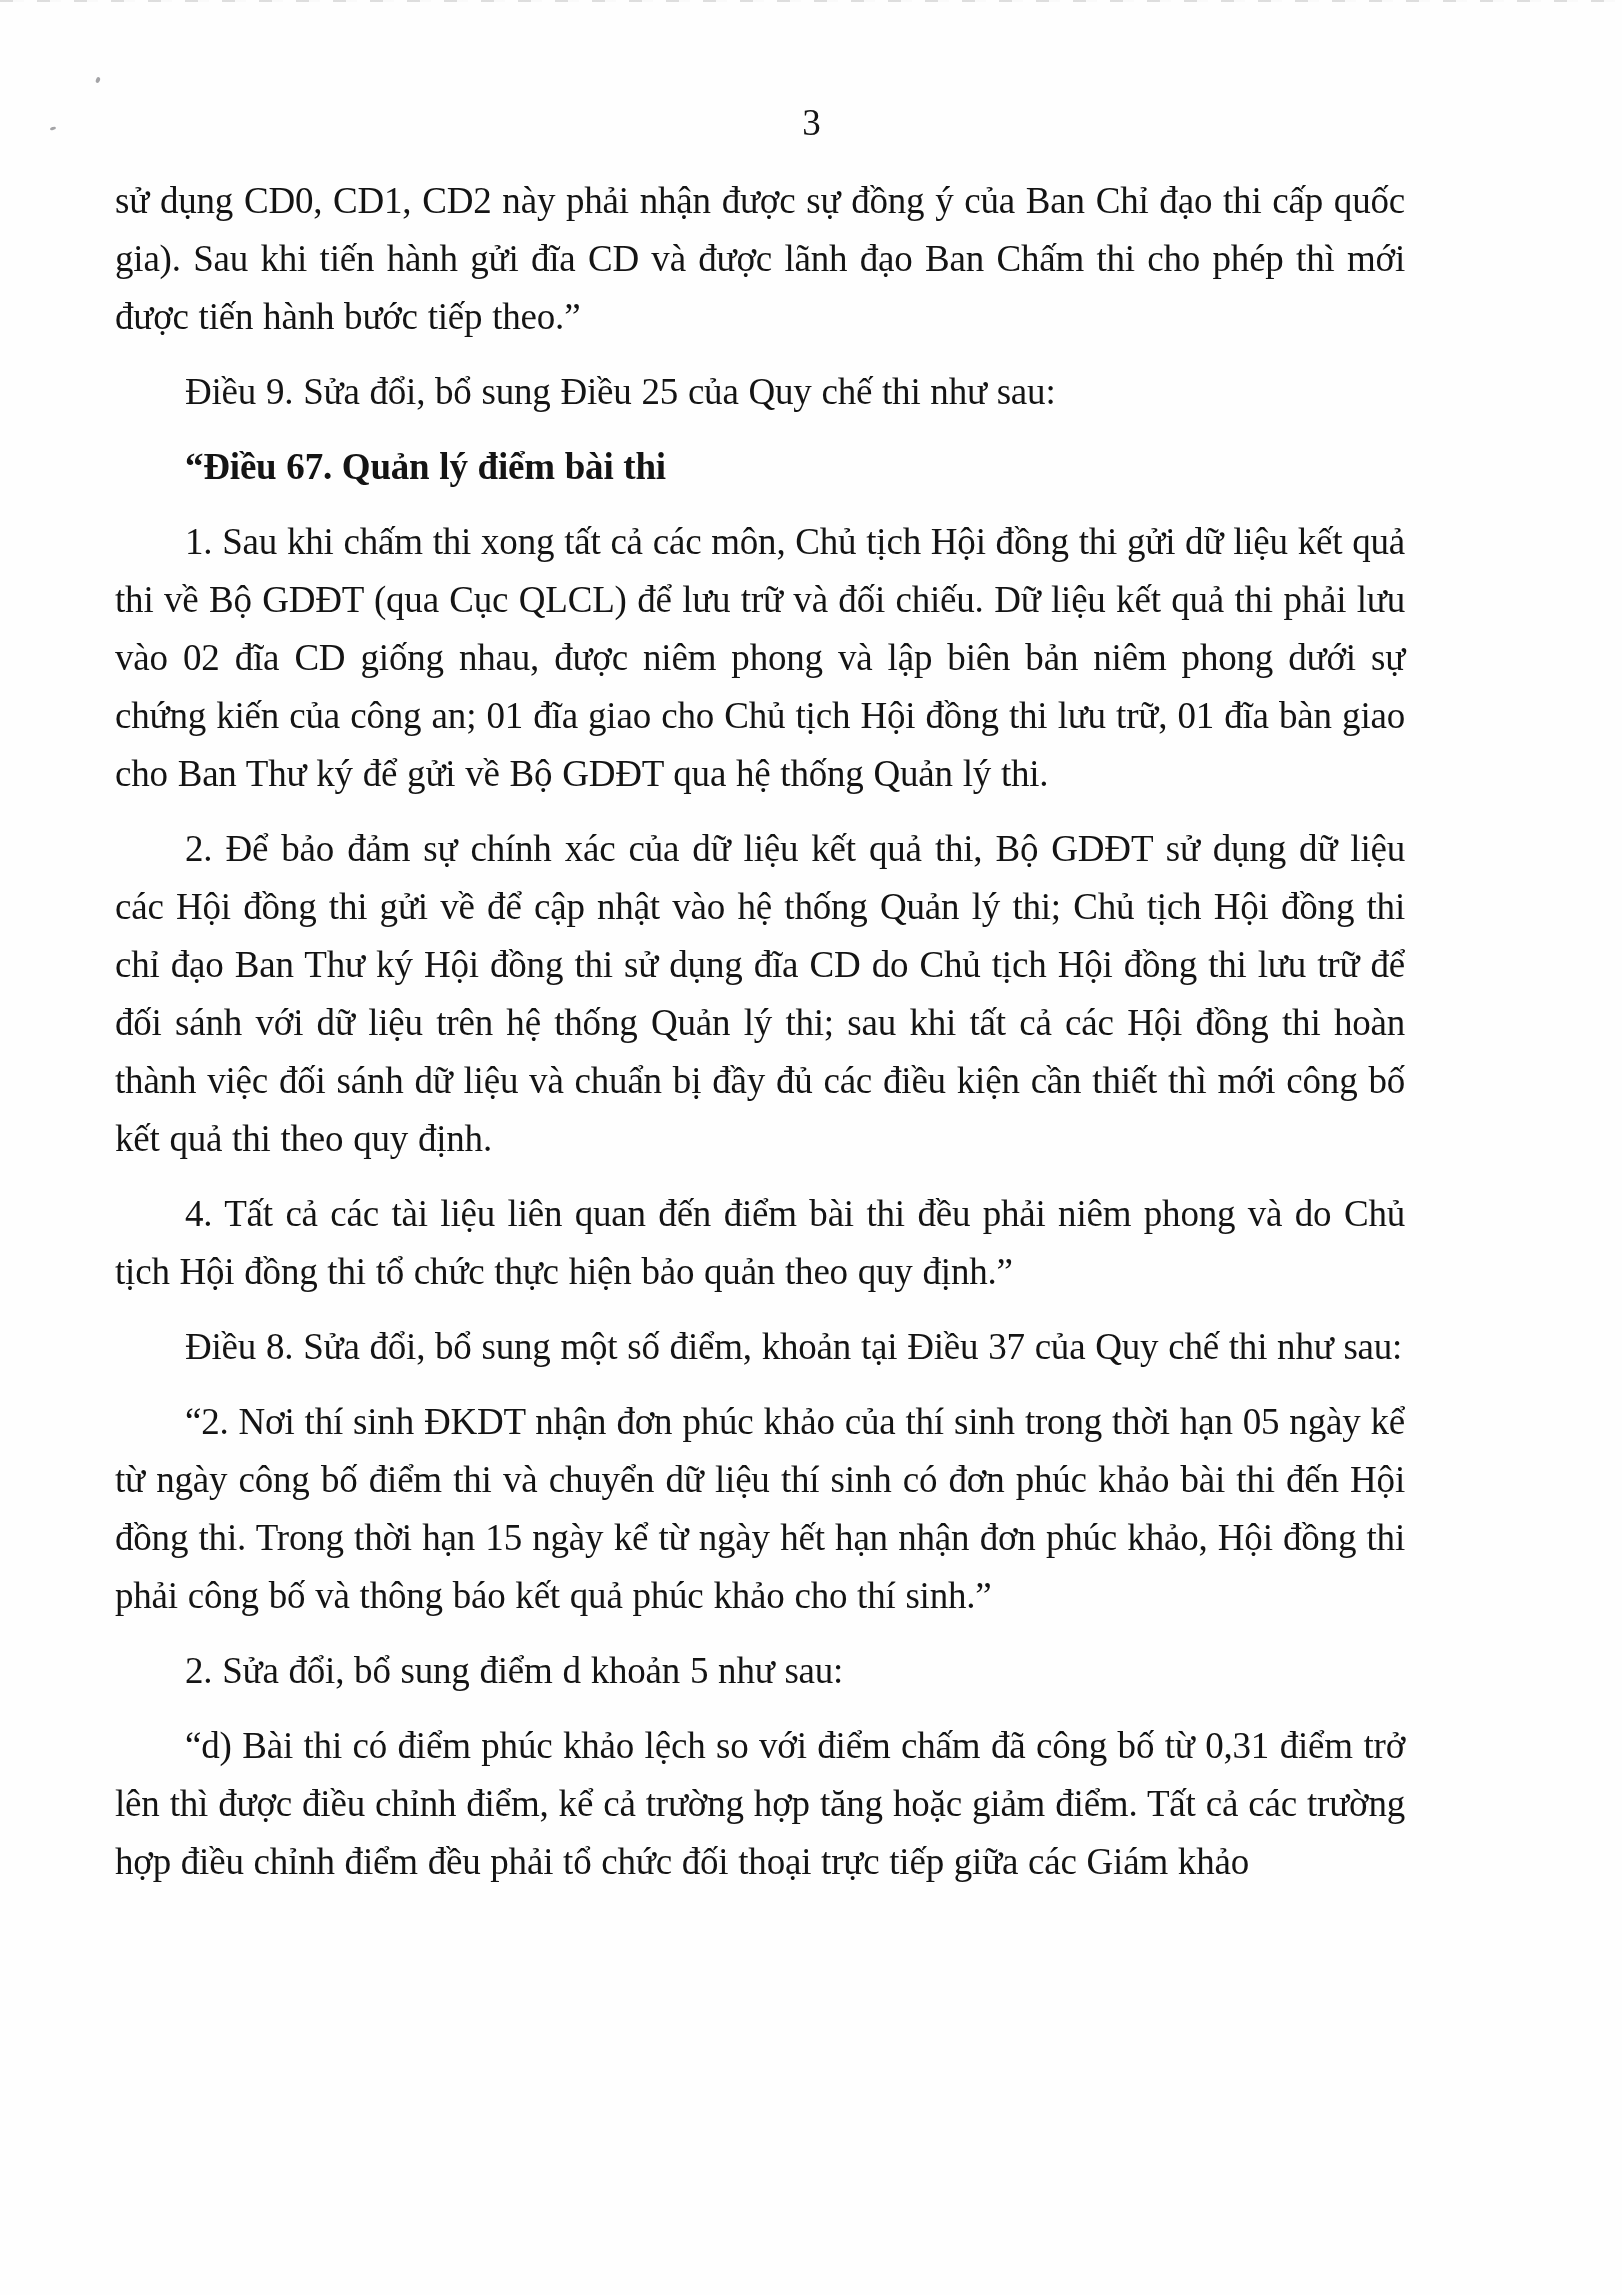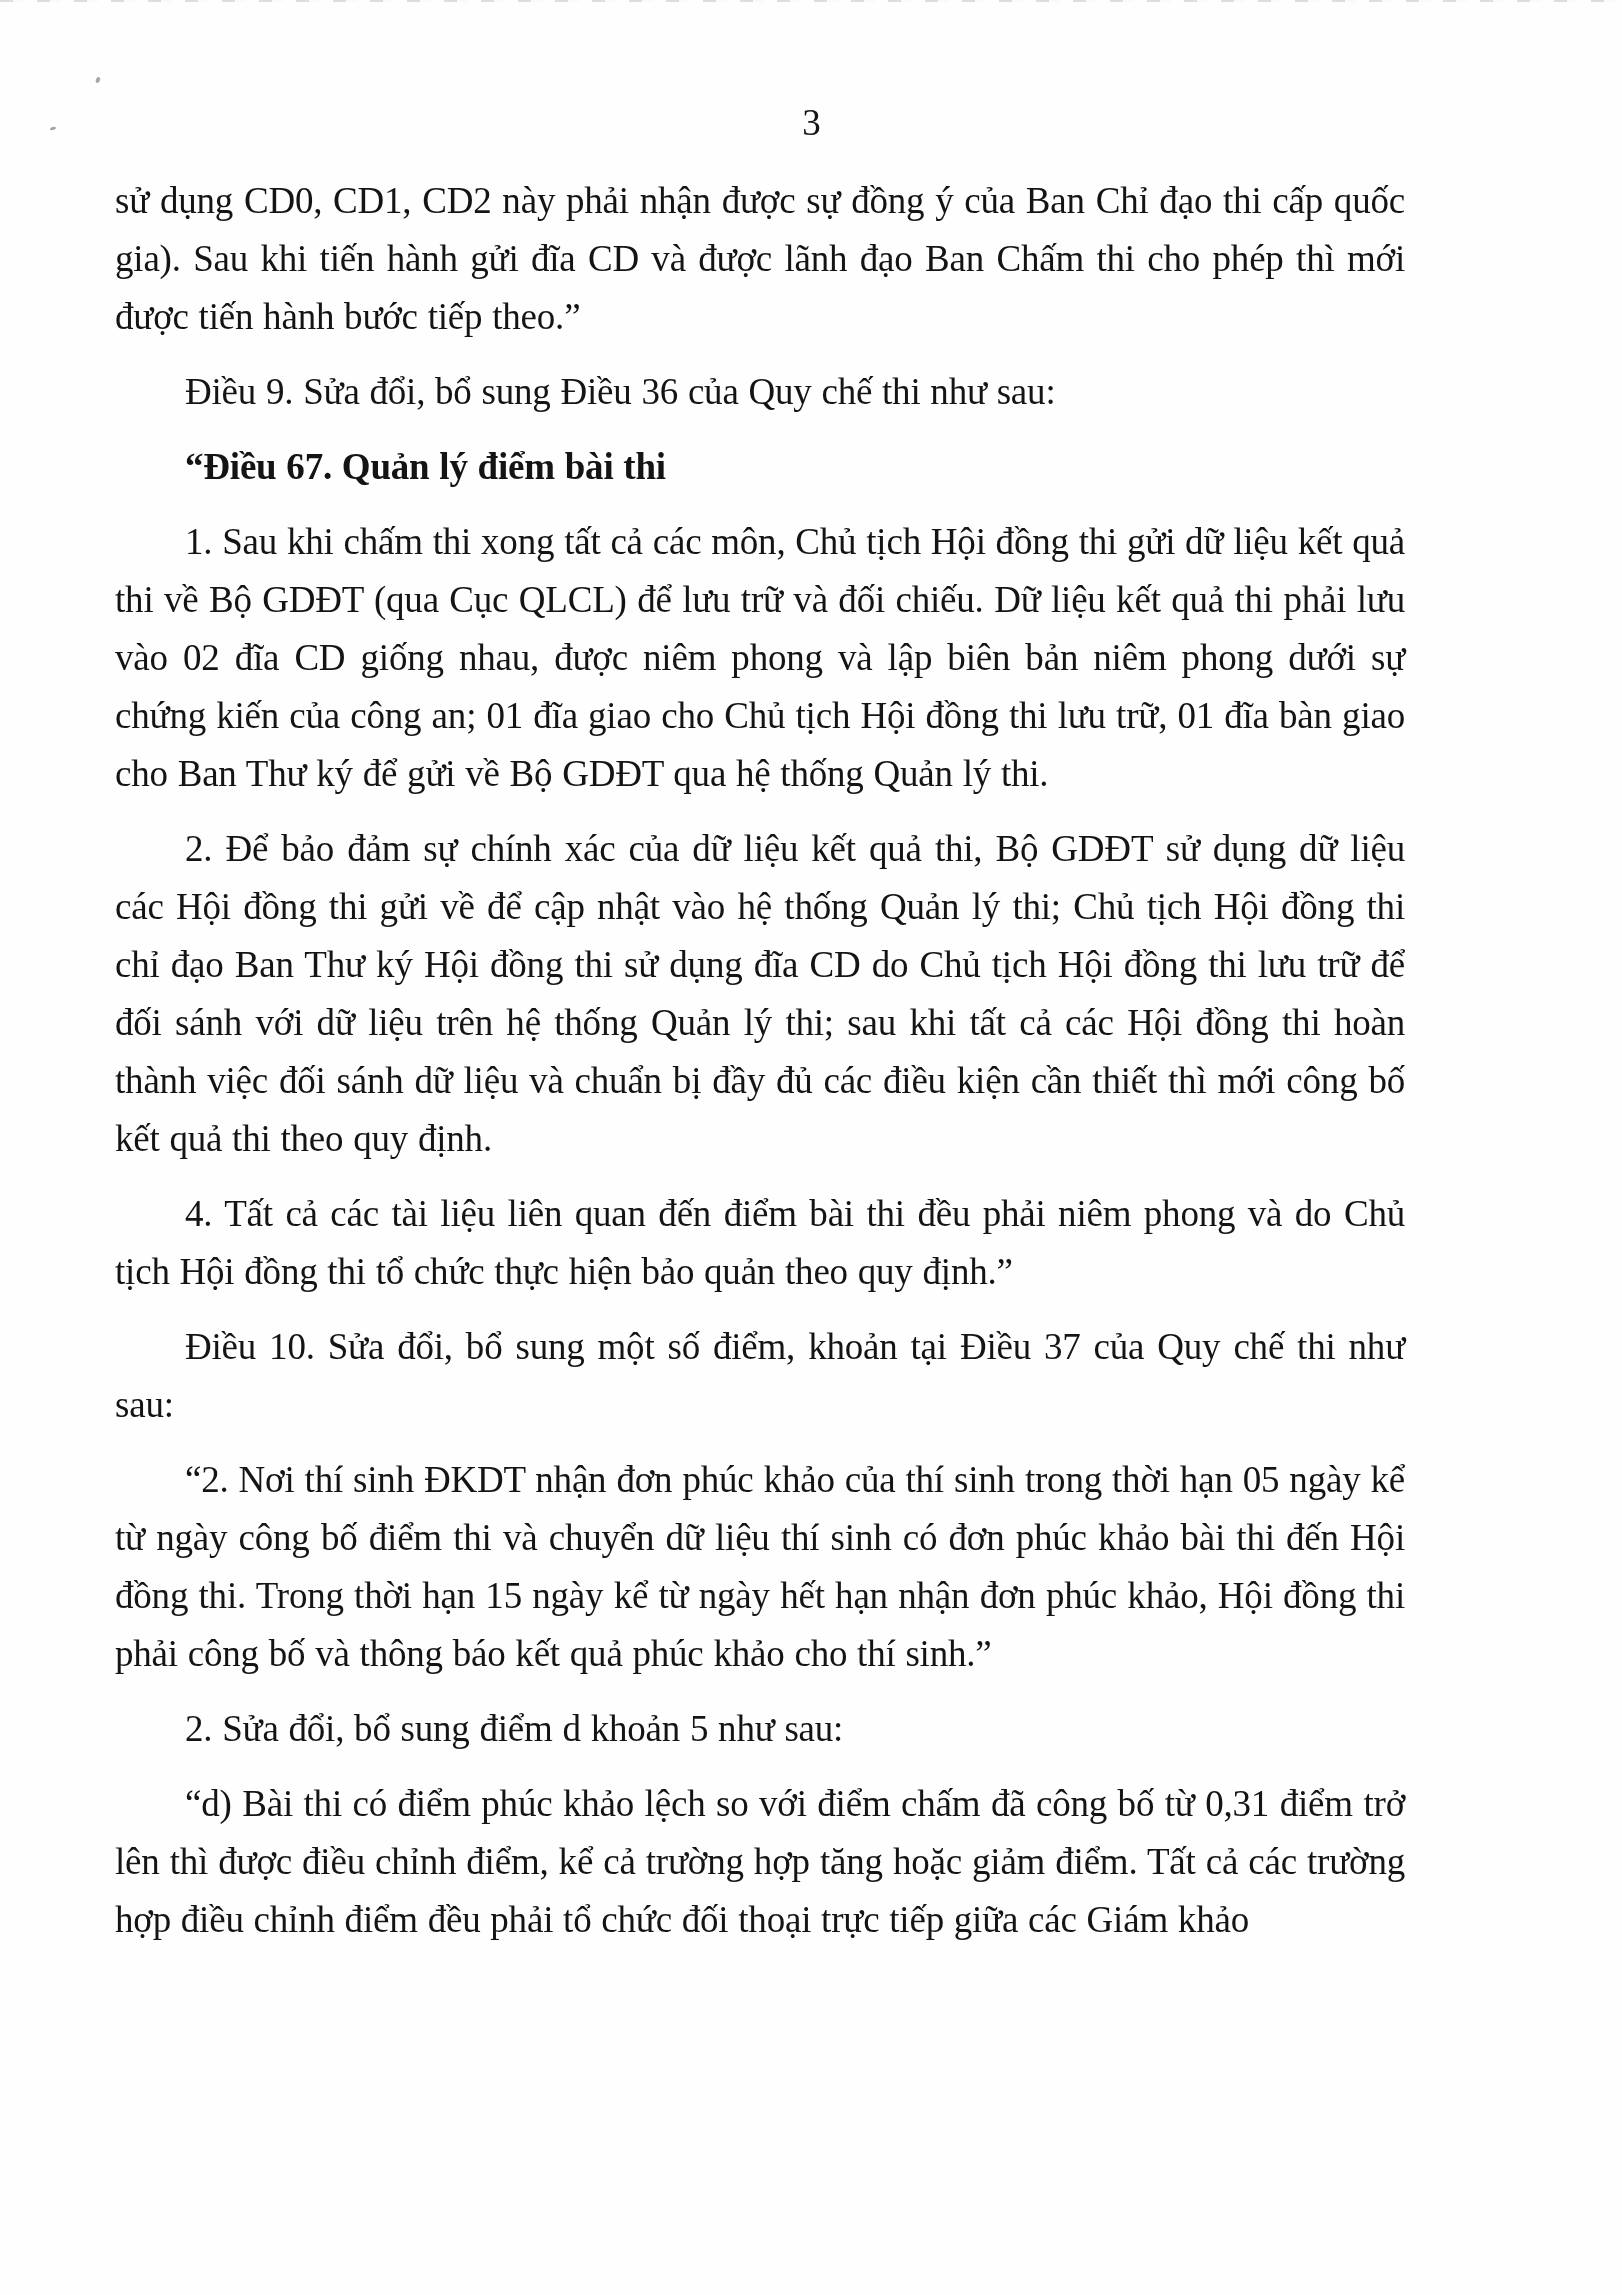--- a/index.html
+++ b/index.html
@@ -67,32 +67,32 @@
   <div class="scan-edge"></div>
   <div class="speck s1"></div>
   <div class="speck s2"></div>
 
   <div class="pagenum">3</div>
 
   <div class="content">
 
     <p class="noindent">sử dụng CD0, CD1, CD2 này phải nhận được sự đồng ý của Ban Chỉ đạo thi cấp quốc gia). Sau khi tiến hành gửi đĩa CD và được lãnh đạo Ban Chấm thi cho phép thì mới được tiến hành bước tiếp theo.”</p>
 
-    <p><b class="lead">Điều 9.</b><span> Sửa đổi, bổ sung Điều 36 của Quy chế thi như sau:</span></p>
+    <p><b class="lead">Điều 9.</b><span> Sửa đổi, bổ sung Điều 25 của Quy chế thi như sau:</span></p>
 
     <p class="bold">“Điều 67. Quản lý điểm bài thi</p>
 
     <p>1. Sau khi chấm thi xong tất cả các môn, Chủ tịch Hội đồng thi gửi dữ liệu kết quả thi về Bộ GDĐT (qua Cục QLCL) để lưu trữ và đối chiếu. Dữ liệu kết quả thi phải lưu vào 02 đĩa CD giống nhau, được niêm phong và lập biên bản niêm phong dưới sự chứng kiến của công an; 01 đĩa giao cho Chủ tịch Hội đồng thi lưu trữ, 01 đĩa bàn giao cho Ban Thư ký để gửi về Bộ GDĐT qua hệ thống Quản lý thi.</p>
 
     <p>2. Để bảo đảm sự chính xác của dữ liệu kết quả thi, Bộ GDĐT sử dụng dữ liệu các Hội đồng thi gửi về để cập nhật vào hệ thống Quản lý thi; Chủ tịch Hội đồng thi chỉ đạo Ban Thư ký Hội đồng thi sử dụng đĩa CD do Chủ tịch Hội đồng thi lưu trữ để đối sánh với dữ liệu trên hệ thống Quản lý thi; sau khi tất cả các Hội đồng thi hoàn thành việc đối sánh dữ liệu và chuẩn bị đầy đủ các điều kiện cần thiết thì mới công bố kết quả thi theo quy định.</p>
 
 
     <p>4. Tất cả các tài liệu liên quan đến điểm bài thi đều phải niêm phong và do Chủ tịch Hội đồng thi tổ chức thực hiện bảo quản theo quy định.”</p>
 
-    <p><b class="lead">Điều 10.</b><span> Sửa đổi, bổ sung một số điểm, khoản tại Điều 37 của Quy chế thi như sau:</span></p>
+    <p><b class="lead">Điều 8.</b><span> Sửa đổi, bổ sung một số điểm, khoản tại Điều 37 của Quy chế thi như sau:</span></p>
 
 
     <p>“2. Nơi thí sinh ĐKDT nhận đơn phúc khảo của thí sinh trong thời hạn 05 ngày kể từ ngày công bố điểm thi và chuyển dữ liệu thí sinh có đơn phúc khảo bài thi đến Hội đồng thi. Trong thời hạn 15 ngày kể từ ngày hết hạn nhận đơn phúc khảo, Hội đồng thi phải công bố và thông báo kết quả phúc khảo cho thí sinh.”</p>
 
     <p>2. Sửa đổi, bổ sung điểm d khoản 5 như sau:</p>
 
     <p>“d) Bài thi có điểm phúc khảo lệch so với điểm chấm đã công bố từ 0,31 điểm trở lên thì được điều chỉnh điểm, kể cả trường hợp tăng hoặc giảm điểm. Tất cả các trường hợp điều chỉnh điểm đều phải tổ chức đối thoại trực tiếp giữa các Giám khảo</p>
 
   </div>
 </div>

